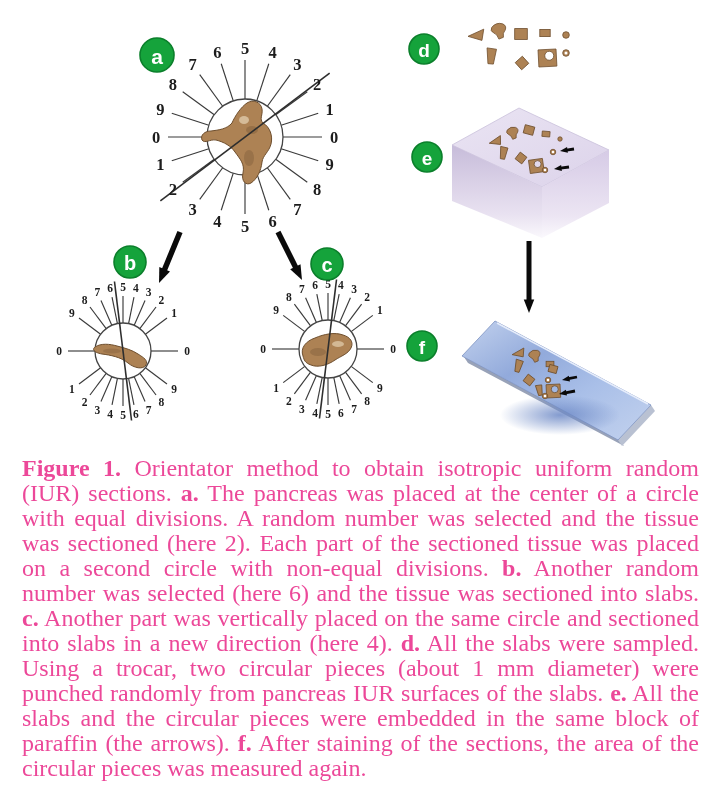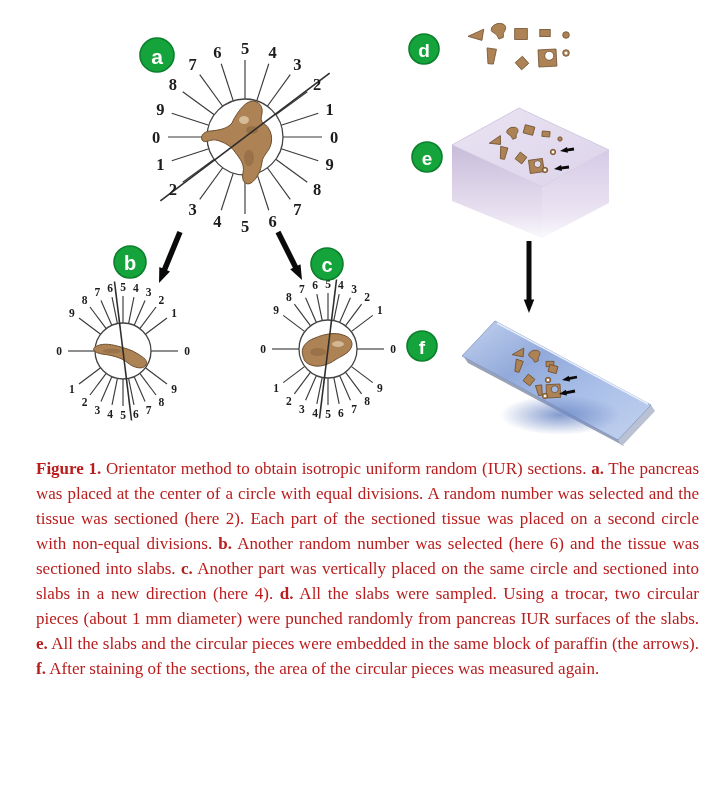--- a/index.html
+++ b/index.html
@@ -1,20 +1,20 @@
 <!DOCTYPE html>
 <html><head>
 <meta charset="utf-8">
 <style>
   html,body{margin:0;padding:0;background:#ffffff;}
   .page{width:715px;height:796px;background:#fff;overflow:hidden;position:relative;
         font-family:"Liberation Serif","DejaVu Serif",serif;}
   #fig{display:block;}
-  .caption{margin:4px 16px 0 36px;text-align:justify;font-size:17px;line-height:25px;
-           color:#b91c1c;font-family:"Liberation Serif","DejaVu Serif",serif;}
+  .caption{margin:4px 16px 0 22px;text-align:justify;font-size:24px;line-height:25px;
+           color:#ec4899;font-family:"Liberation Serif","DejaVu Serif",serif;}
   .caption b{font-weight:bold;}
   svg text.digit{font-family:"Liberation Serif","DejaVu Serif",serif;font-weight:bold;fill:#1c1c1c;}
   svg text.plabel{font-family:"Liberation Sans","DejaVu Sans",sans-serif;font-weight:bold;fill:#ffffff;}
 </style>
 </head>
 <body>
 
 <div class="page">
   <svg id="fig" width="715" height="452" viewBox="0 0 715 452">
       <defs>

